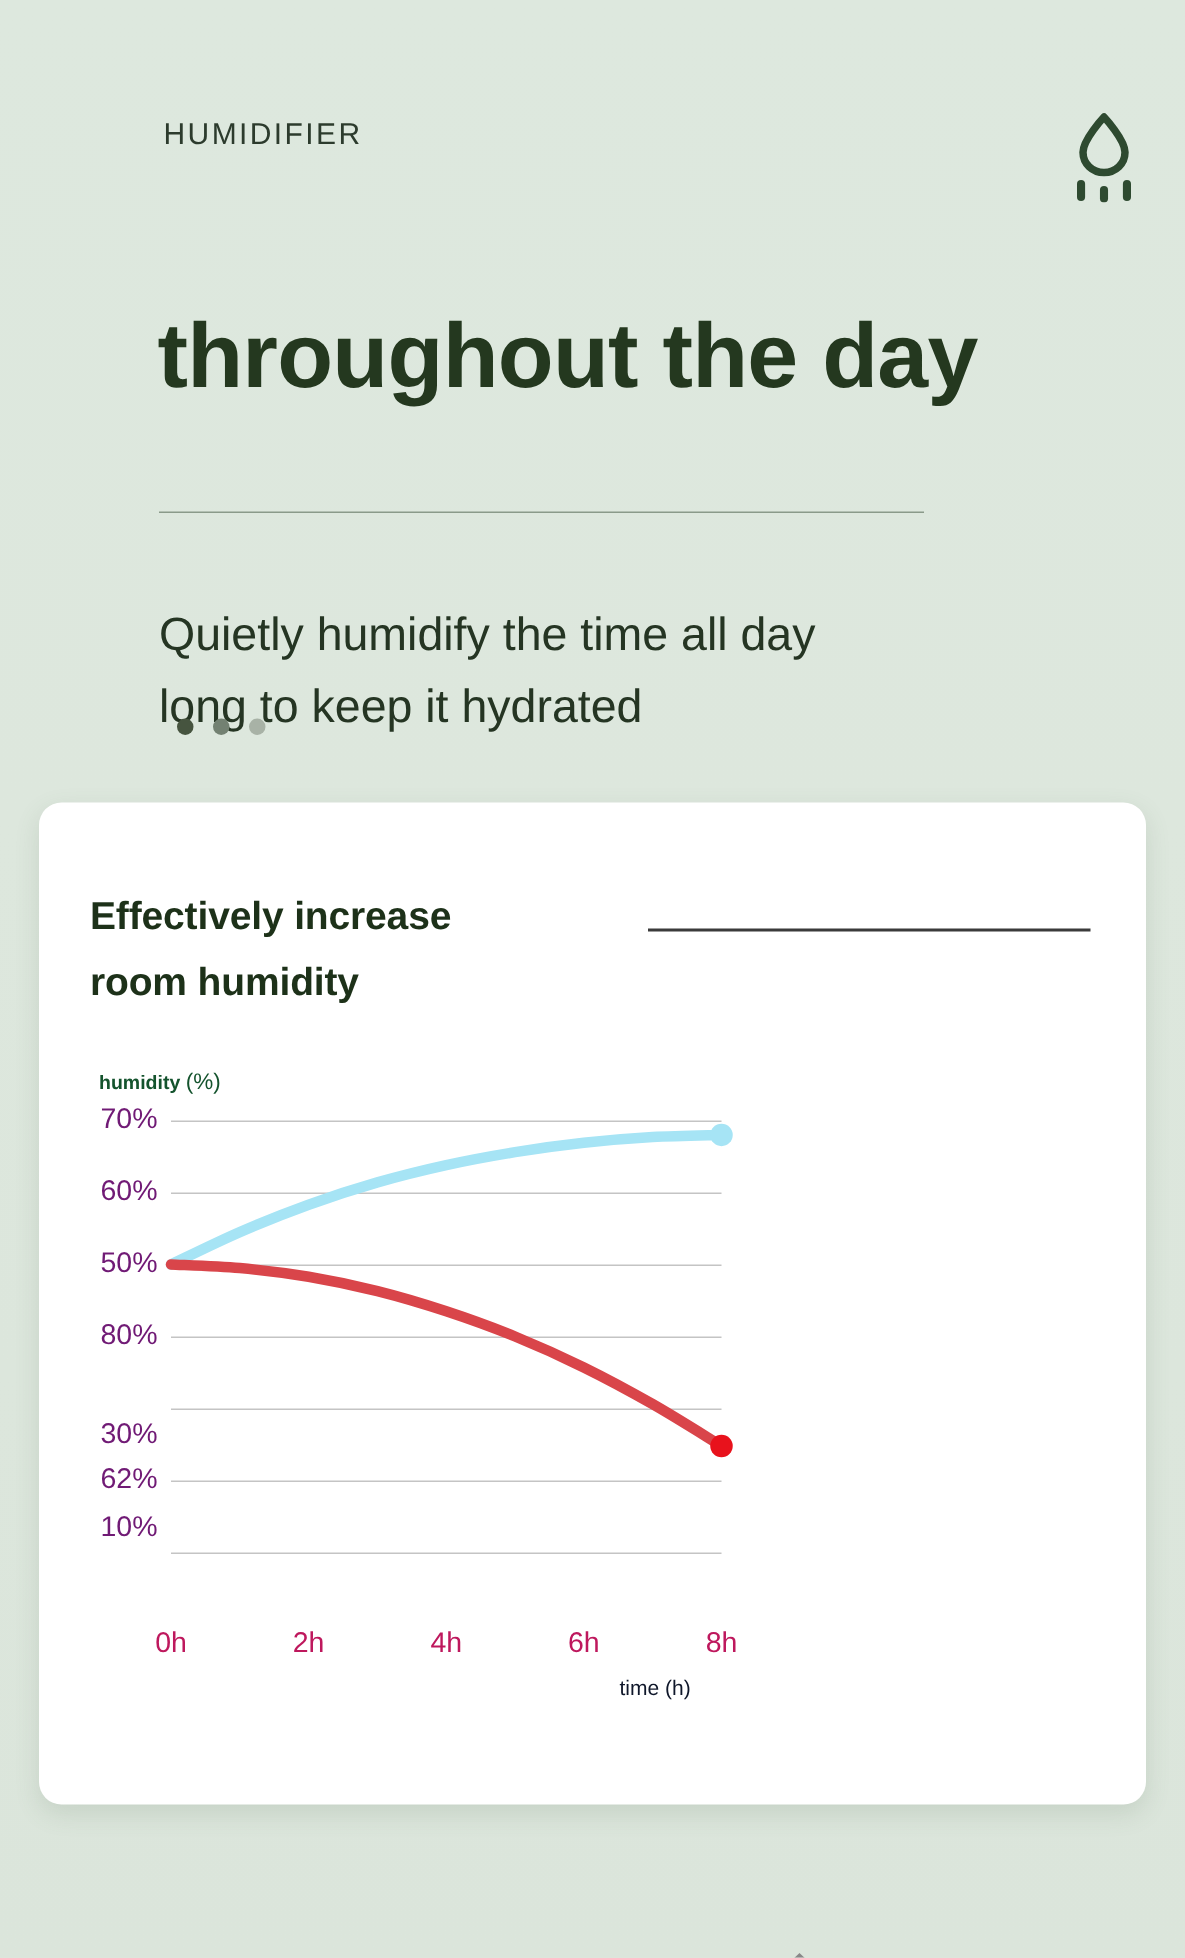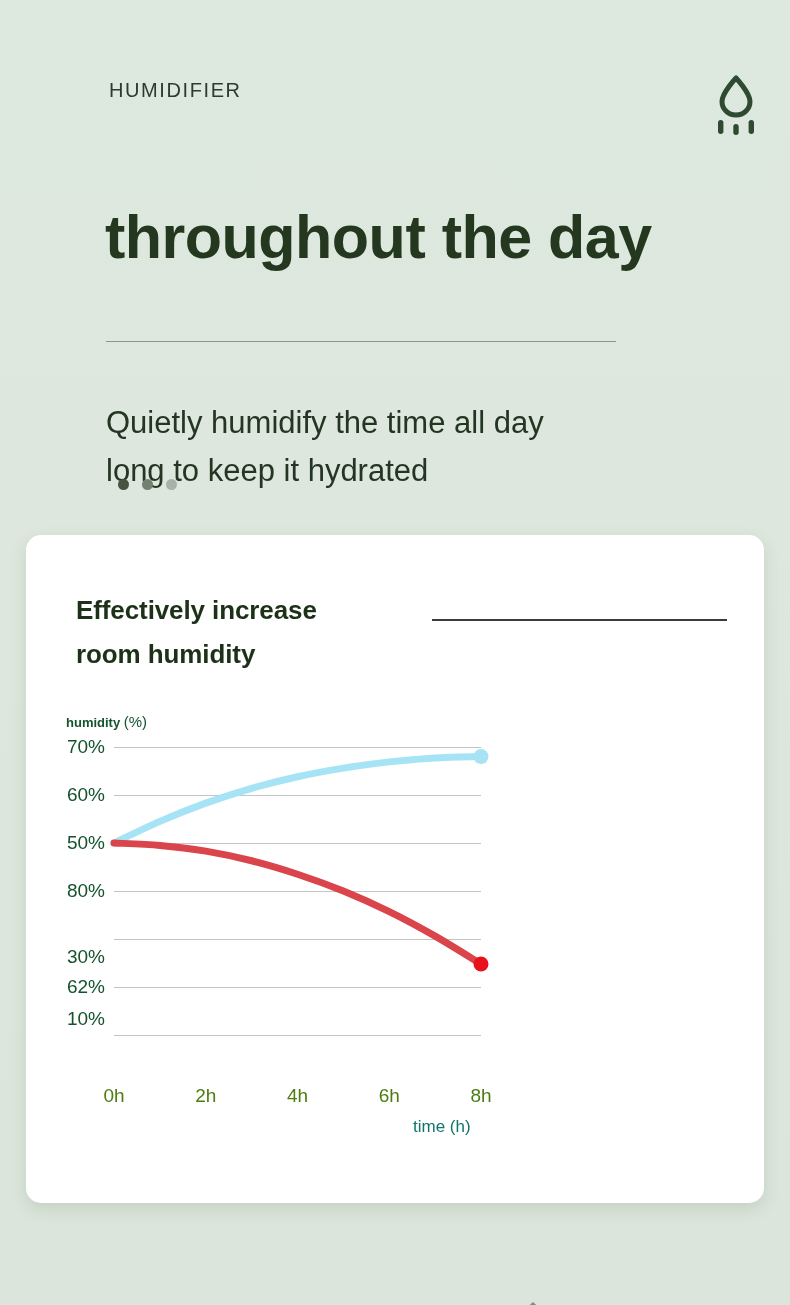--- a/index.html
+++ b/index.html
@@ -101,21 +101,21 @@
     left: 26px;
     top: 535px;
     width: 738px;
     height: 668px;
     background: #ffffff;
     border-radius: 15px;
     box-shadow: 0 6px 16px rgba(90,110,90,0.16);
   }
   .card-title {
     position: absolute;
-    left: 50px;
+    left: 34px;
     top: 31px;
     font-size: 26px;
     line-height: 44px;
     font-weight: 700;
     color: #1d3119;
     letter-spacing: -0.1px;
   }
   .card-title .l2 { display: block; }
   .card-rule {
     position: absolute;
@@ -155,21 +155,21 @@
     position: absolute;
     left: 76px;
     width: 367px;
     height: 1px;
     background: #c4c4c4;
   }
   .ytick {
     position: absolute;
     right: 383px;
     font-size: 19px;
-    color: #14532d;
+    color: #701a75;
     white-space: nowrap;
     transform: translateY(-11px);
     width: 70px;
     text-align: right;
   }
   .curves {
     position: absolute;
     left: 0; top: 0;
     width: 450px;
     height: 318px;
@@ -178,30 +178,30 @@
   .xaxis {
     position: absolute;
     left: 0;
     top: 372px;
     width: 450px;
     height: 26px;
   }
   .xtick {
     position: absolute;
     font-size: 19px;
-    color: #4d7c0f;
+    color: #be185d;
     transform: translateX(-50%);
     white-space: nowrap;
   }
   .xlabel {
     position: absolute;
     left: 375px;
     top: 404px;
-    font-size: 17px;
-    color: #0f766e;
+    font-size: 14px;
+    color: #0f172a;
     white-space: nowrap;
   }
 
   
   .legend-item {
     position: absolute;
     display: flex;
     align-items: flex-start;
   }
   .legend-item.moist { left: 466px; top: 758px; }

